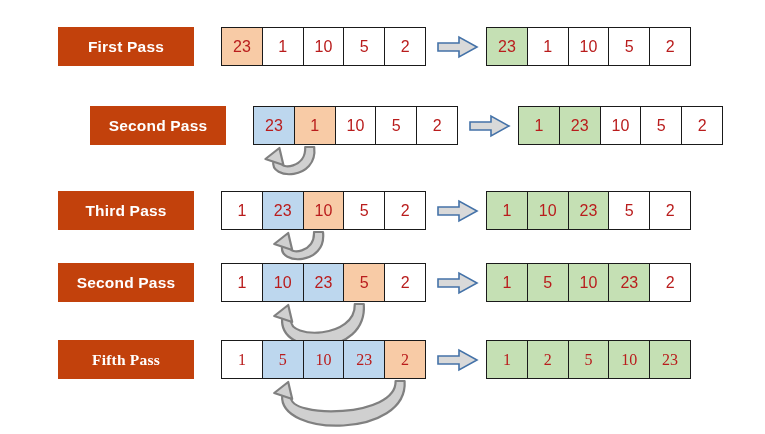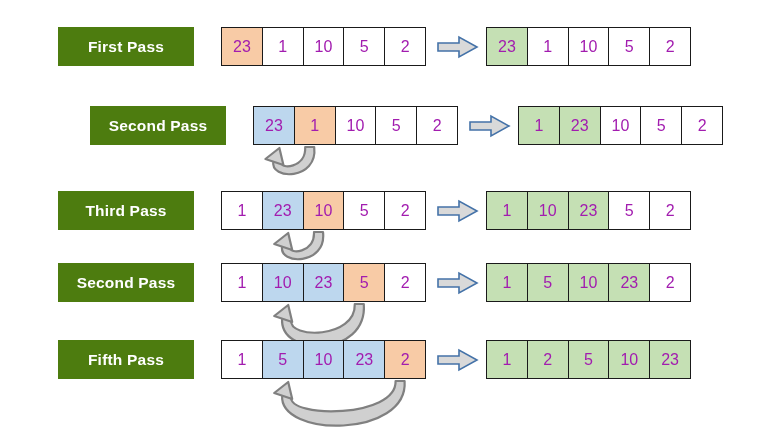--- a/index.html
+++ b/index.html
@@ -25,21 +25,21 @@
     left: 0;
     width: 765px;
     height: 79px;
   }
   .pass-label {
     position: absolute;
     left: 58px;
     top: 0px;
     width: 136px;
     height: 39px;
-    background: #4d7c0f;
+    background: #c2410c;
     color: #ffffff;
     font-size: 15.5px;
     font-weight: bold;
     display: flex;
     align-items: center;
     justify-content: center;
     letter-spacing: 0.2px;
     line-height: 1;
     white-space: nowrap;
   }
@@ -56,21 +56,21 @@
     width: 40.8px;
     height: 39px;
     box-sizing: border-box;
     border-right: 1.4px solid #1a1a1a;
     border-top: 1.4px solid #1a1a1a;
     border-bottom: 1.4px solid #1a1a1a;
     display: flex;
     align-items: center;
     justify-content: center;
     font-size: 16px;
-    color: #a21caf;
+    color: #b91c1c;
     background: #ffffff;
     line-height: 1;
   }
   .cell.hl-orange { background: #f8cba6; }
   .cell.hl-blue   { background: #bdd7ee; }
   .cell.hl-green  { background: #c5e0b4; }
   .big-arrow {
     position: absolute;
     left: 437px;
     top: 8px;
@@ -175,21 +175,21 @@
         <div class="cell hl-green">5</div>
         <div class="cell hl-green">10</div>
         <div class="cell hl-green">23</div>
         <div class="cell ">2</div>
       </div>
       <div class="curve-arrow"><svg viewBox="0 0 280 78" width="280" height="78">
           <path d="M 183.79999999999995 5 C 187.79999999999995 58.61039999999998, 98.19999999999999 58.61039999999998, 102.19999999999999 19 L 111.19999999999999 21 C 108.19999999999999 39.98783999999999, 175.79999999999995 39.98783999999999, 174.79999999999995 5 Z" fill="#d0d0d0" stroke="#808080" stroke-width="2.2" stroke-linejoin="round"></path>
           <path d="M 112.19999999999999 23 L 94.19999999999999 17 L 108.19999999999999 6 Z" fill="#d0d0d0" stroke="#808080" stroke-width="2.2" stroke-linejoin="round"></path>
         </svg></div>
     </div>
-    <div class="pass-row" style="top: 340px;">
+    <div class="pass-row" style="top: 340px; font-family: Liberation Serif, serif;">
       <div class="pass-label">Fifth Pass</div>
       <div class="array left">
         <div class="cell ">1</div>
         <div class="cell hl-blue">5</div>
         <div class="cell hl-blue">10</div>
         <div class="cell hl-blue">23</div>
         <div class="cell hl-orange">2</div>
       </div>
       <div class="big-arrow"><svg viewBox="0 0 42 24" width="42" height="24">
           <path d="M1 8 H22 V2 L40 12 L22 22 V16 H1 Z" fill="#d9d9d9" stroke="#4472a8" stroke-width="1.6" stroke-linejoin="miter"></path>

